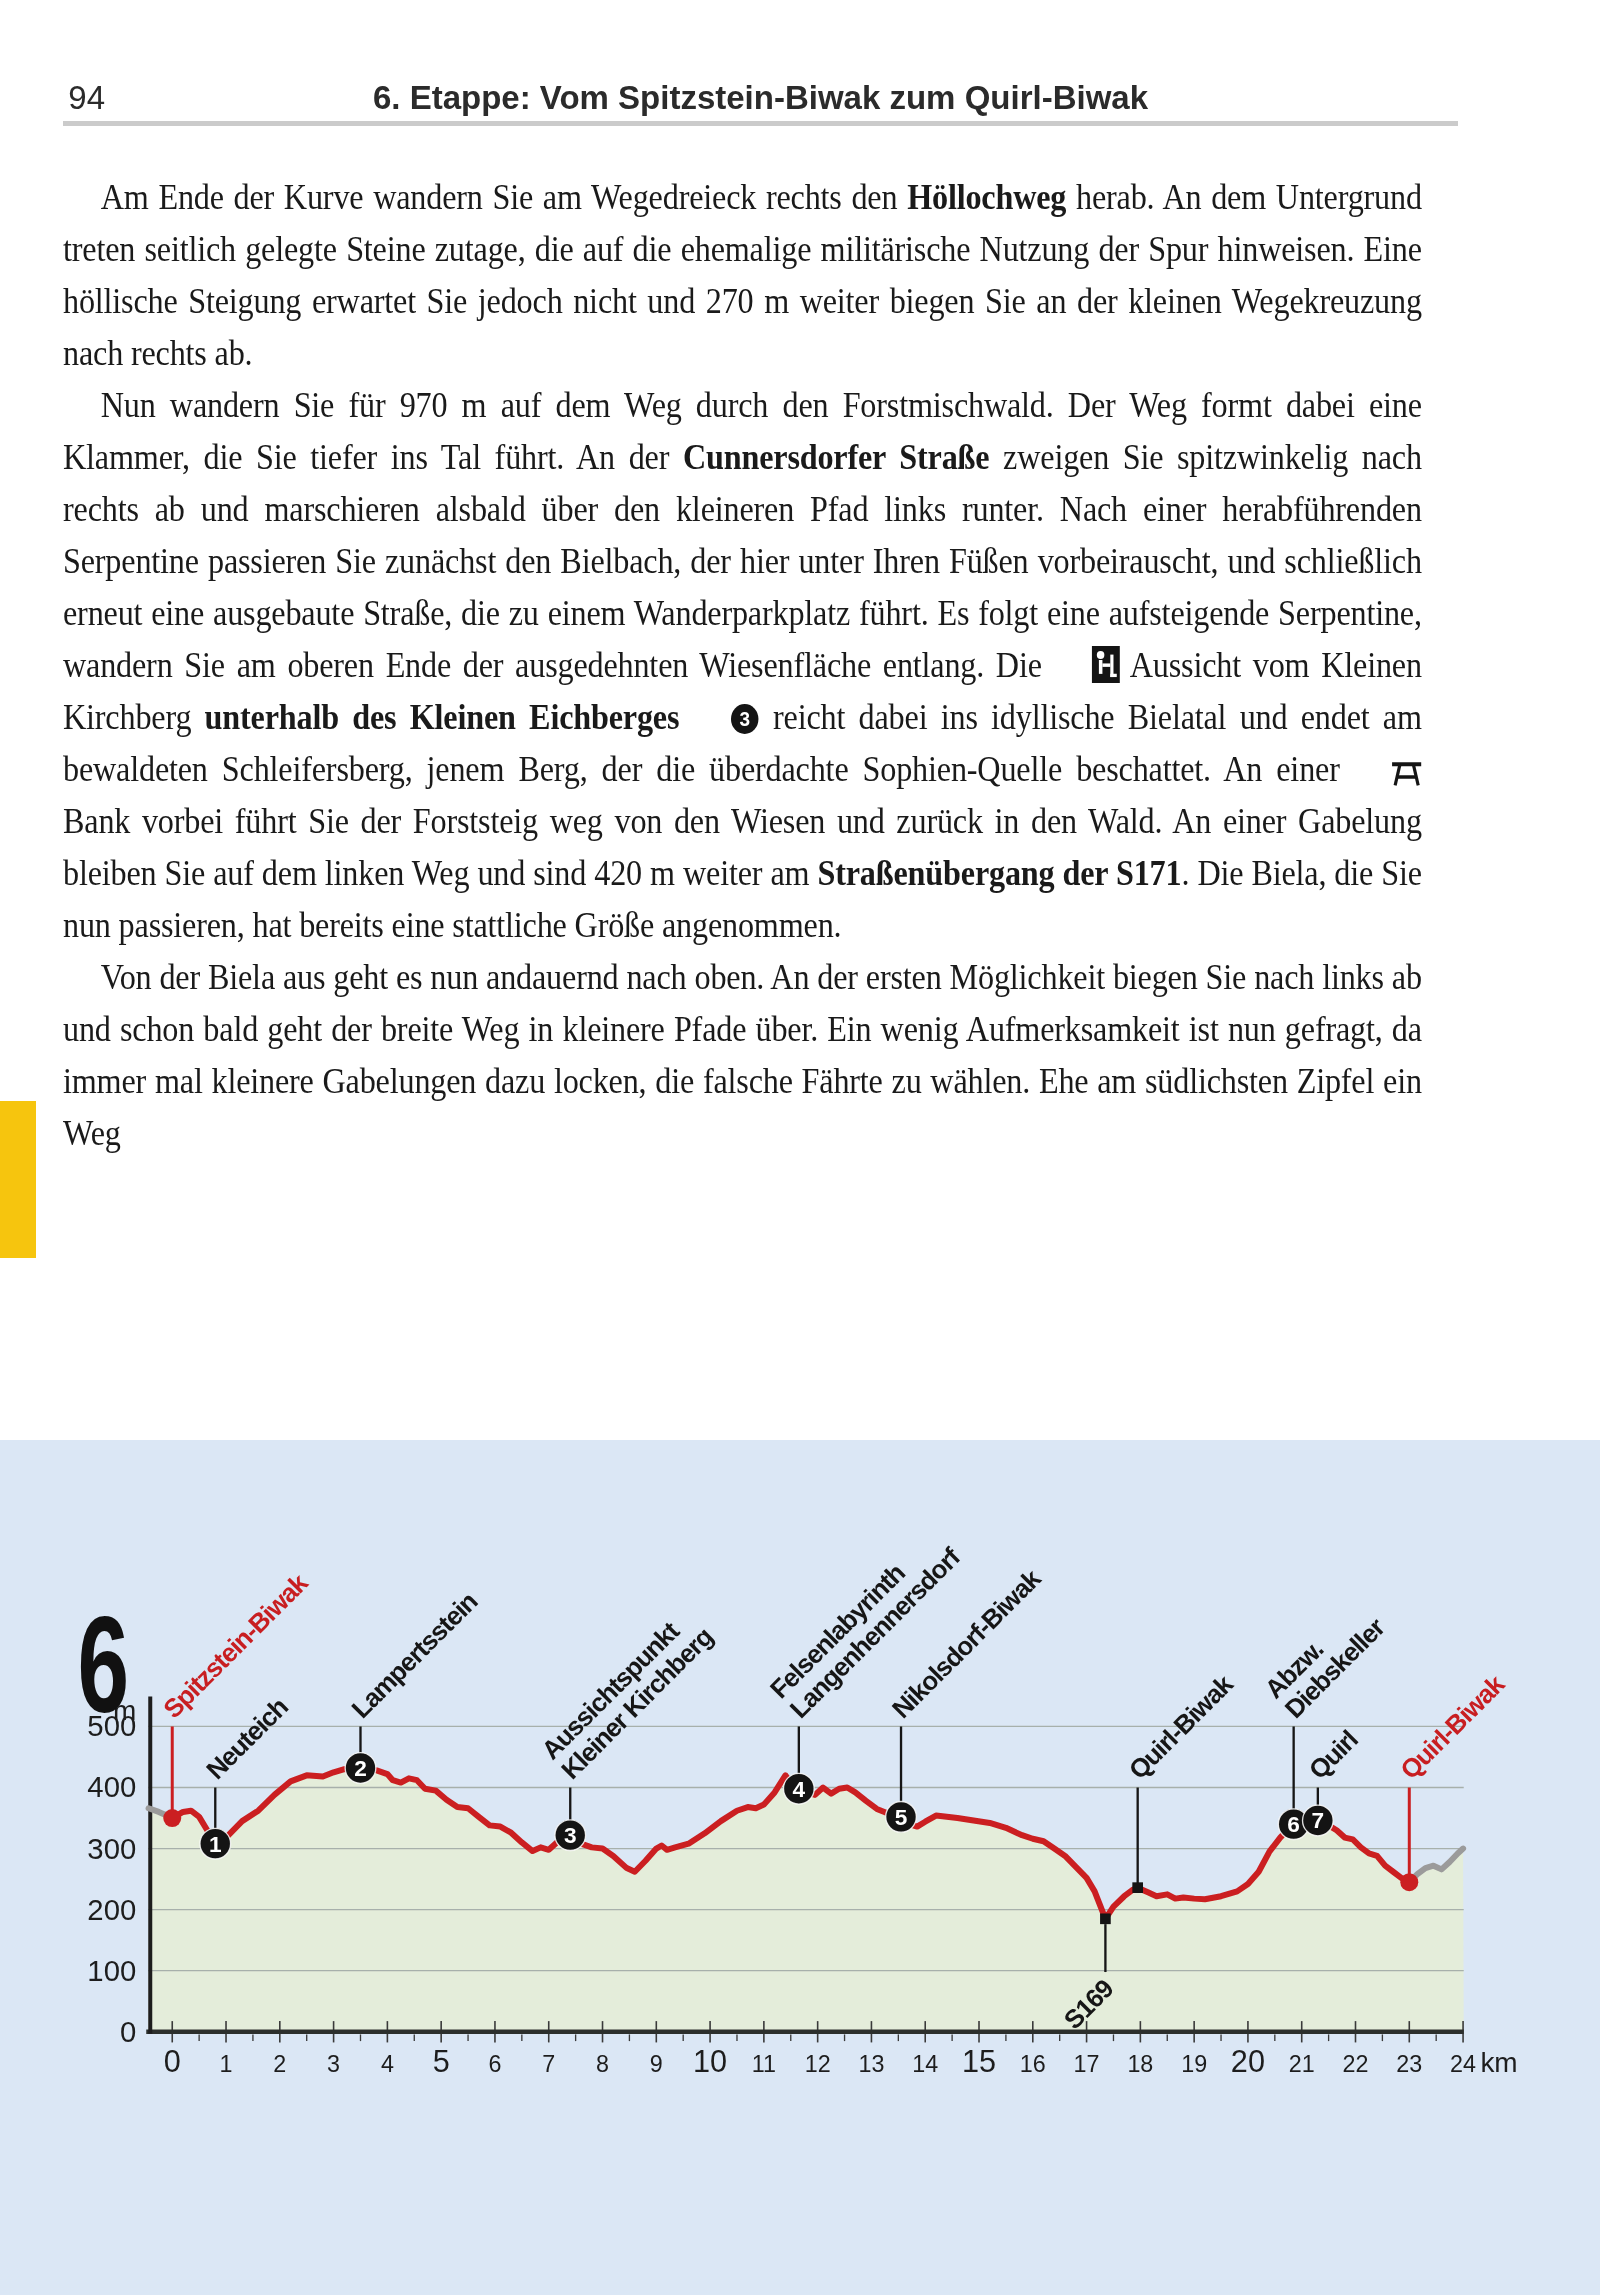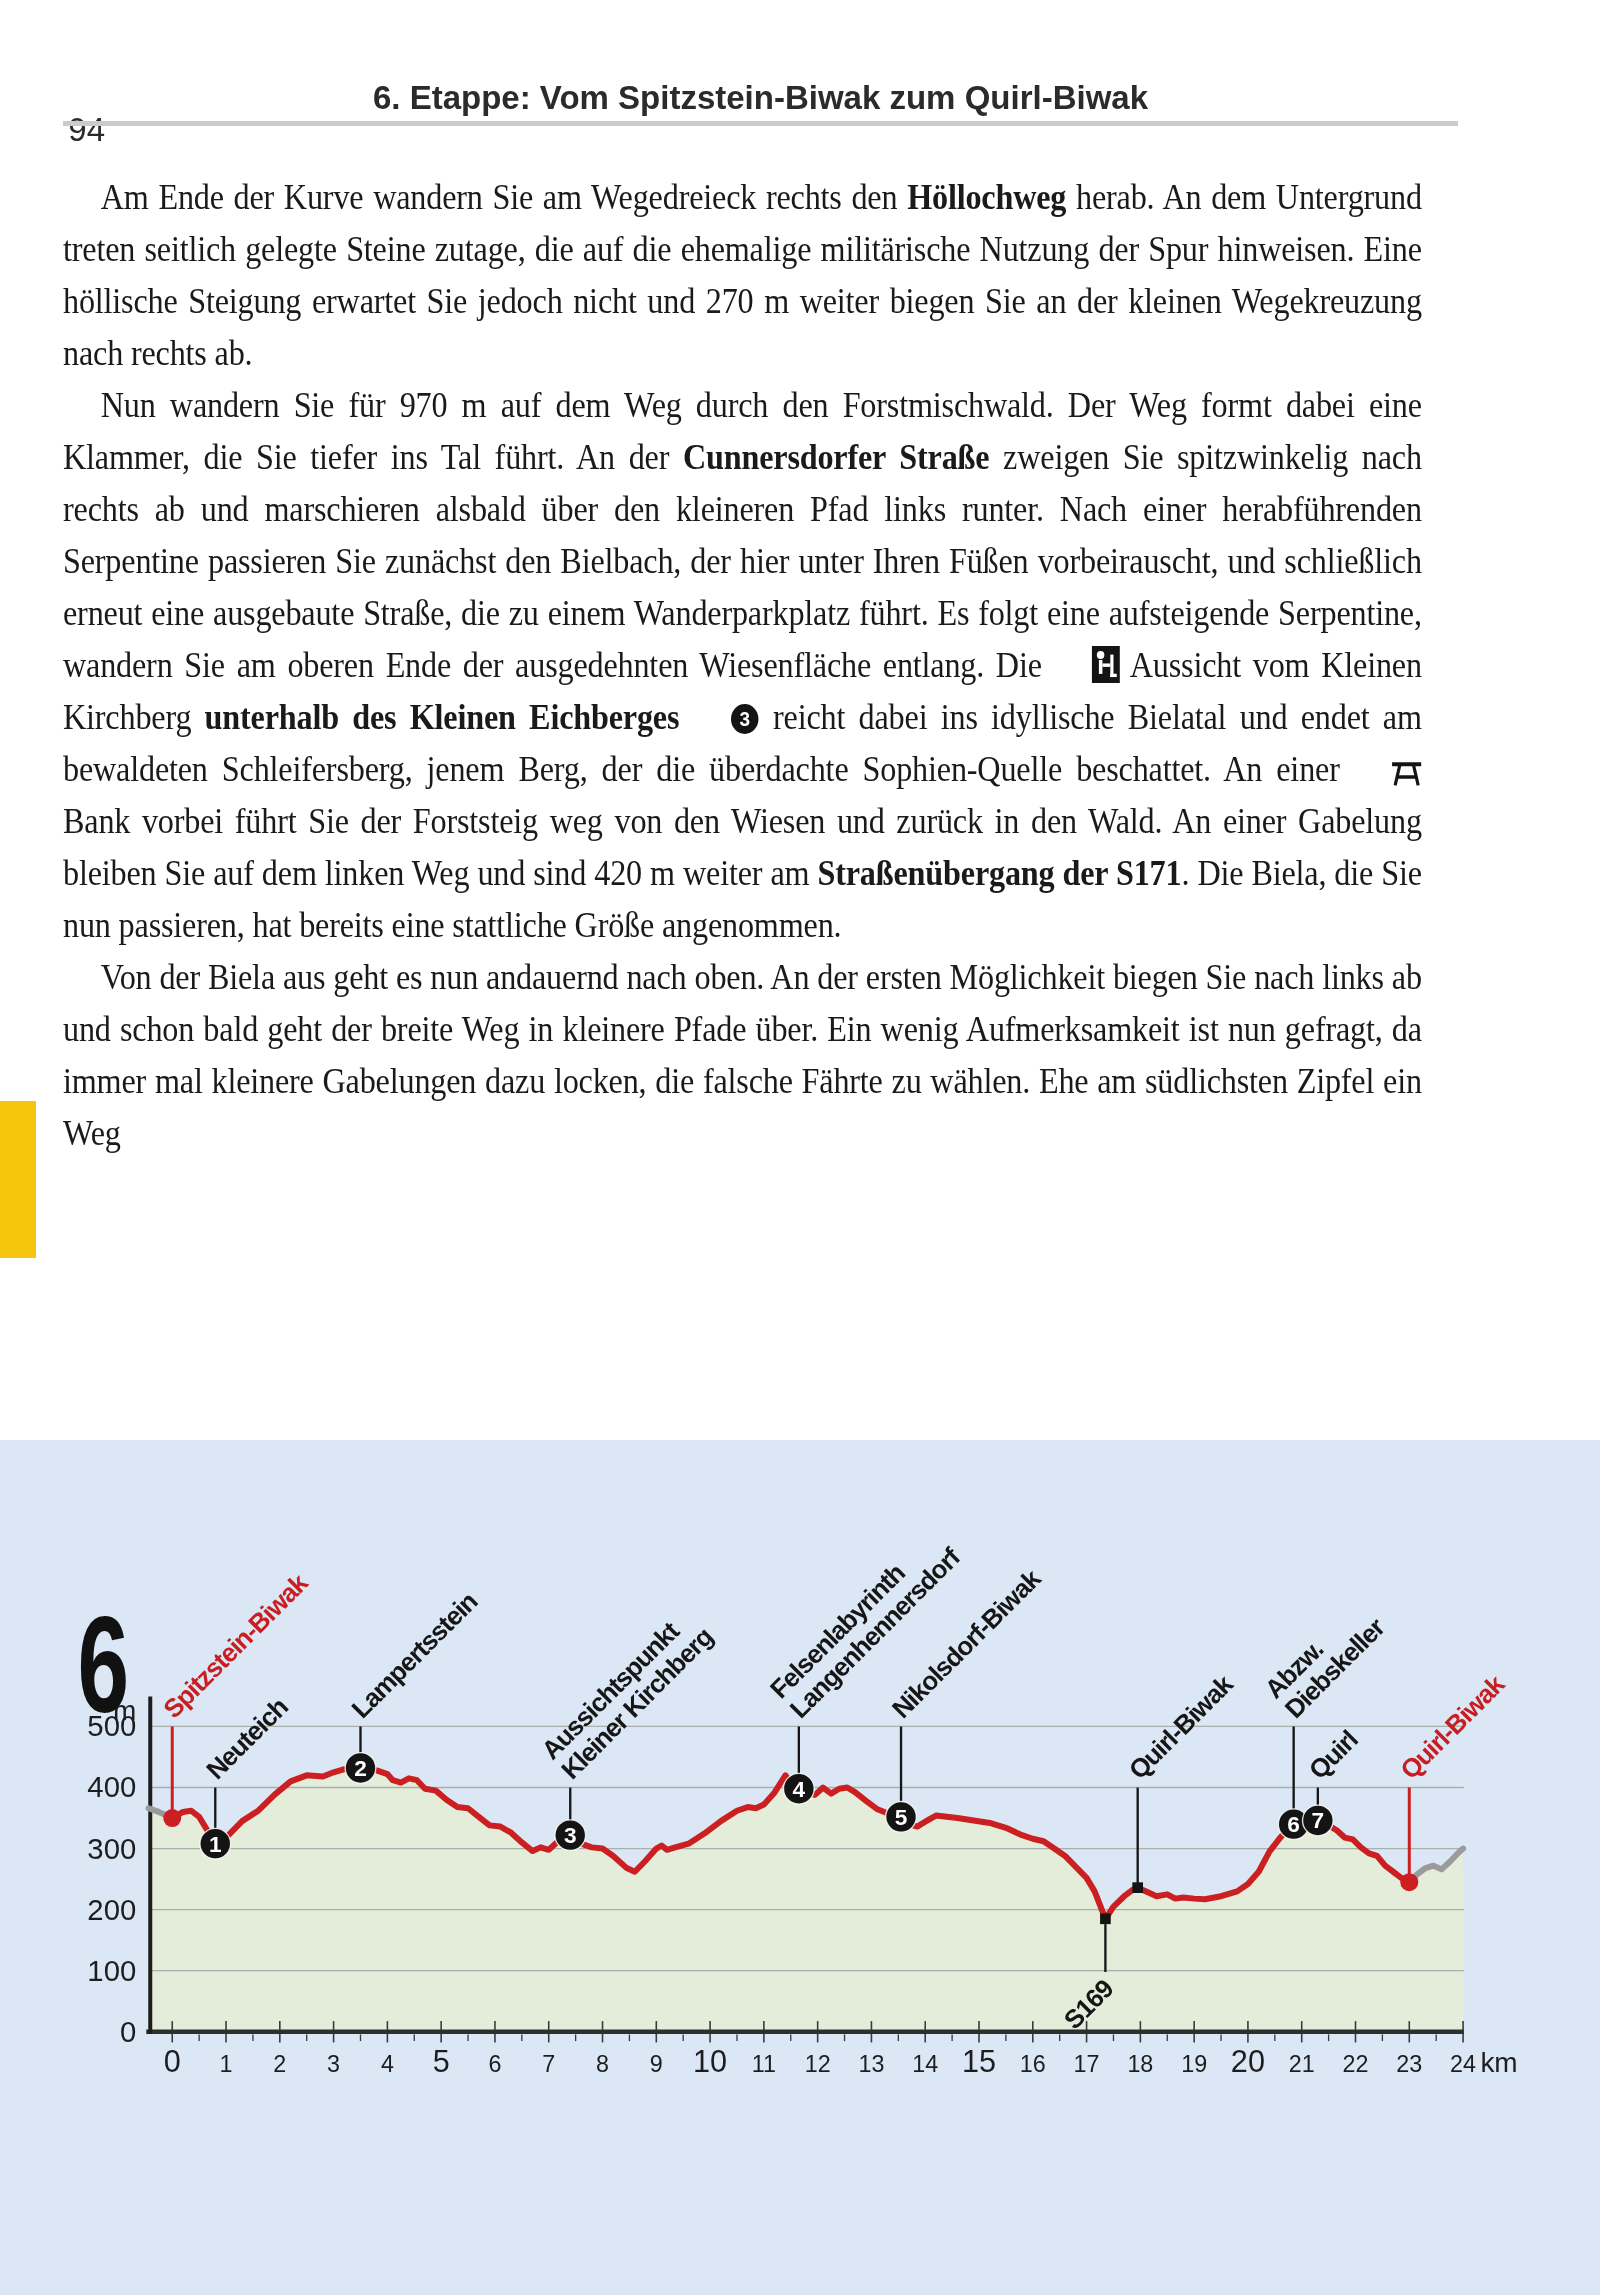--- a/index.html
+++ b/index.html
@@ -2,21 +2,21 @@
 <html style="font-size:10.7px"><head>
 <meta charset="utf-8">
 <style>
   html,body{margin:0;padding:0;}
   body{
     width:1600px;height:2295px;position:relative;background:#ffffff;
     overflow:hidden;font-family:"Liberation Serif",serif;color:#1a1a1a;
   }
   .header-row{position:absolute;top:79px;left:63px;width:1395px;height:40px;
     font-family:"Liberation Sans",sans-serif;font-size:33px;color:#2b2b2b;}
-  .page-num{position:absolute;left:5.3px;top:0;margin-top:32px;}
+  .page-num{position:absolute;left:5.3px;top:0;}
   .head-title{position:absolute;left:0;width:100%;text-align:center;top:0;font-weight:bold;}
   .head-rule{position:absolute;top:121px;left:63px;width:1395px;height:5.3px;background:#cbcbcb;}
   .marker-tab{position:absolute;left:0;top:1101px;width:36px;height:157px;background:#f6c50e;}
   .body-col{
     position:absolute;left:63px;top:172px;width:1477px;
     transform:scaleX(0.92);transform-origin:left top;
     font-size:35px;line-height:52px;text-align:justify;letter-spacing:-0.2px;
   }
   .body-col p{margin:0;text-indent:41px;}
   .body-col .b{font-weight:700;}

